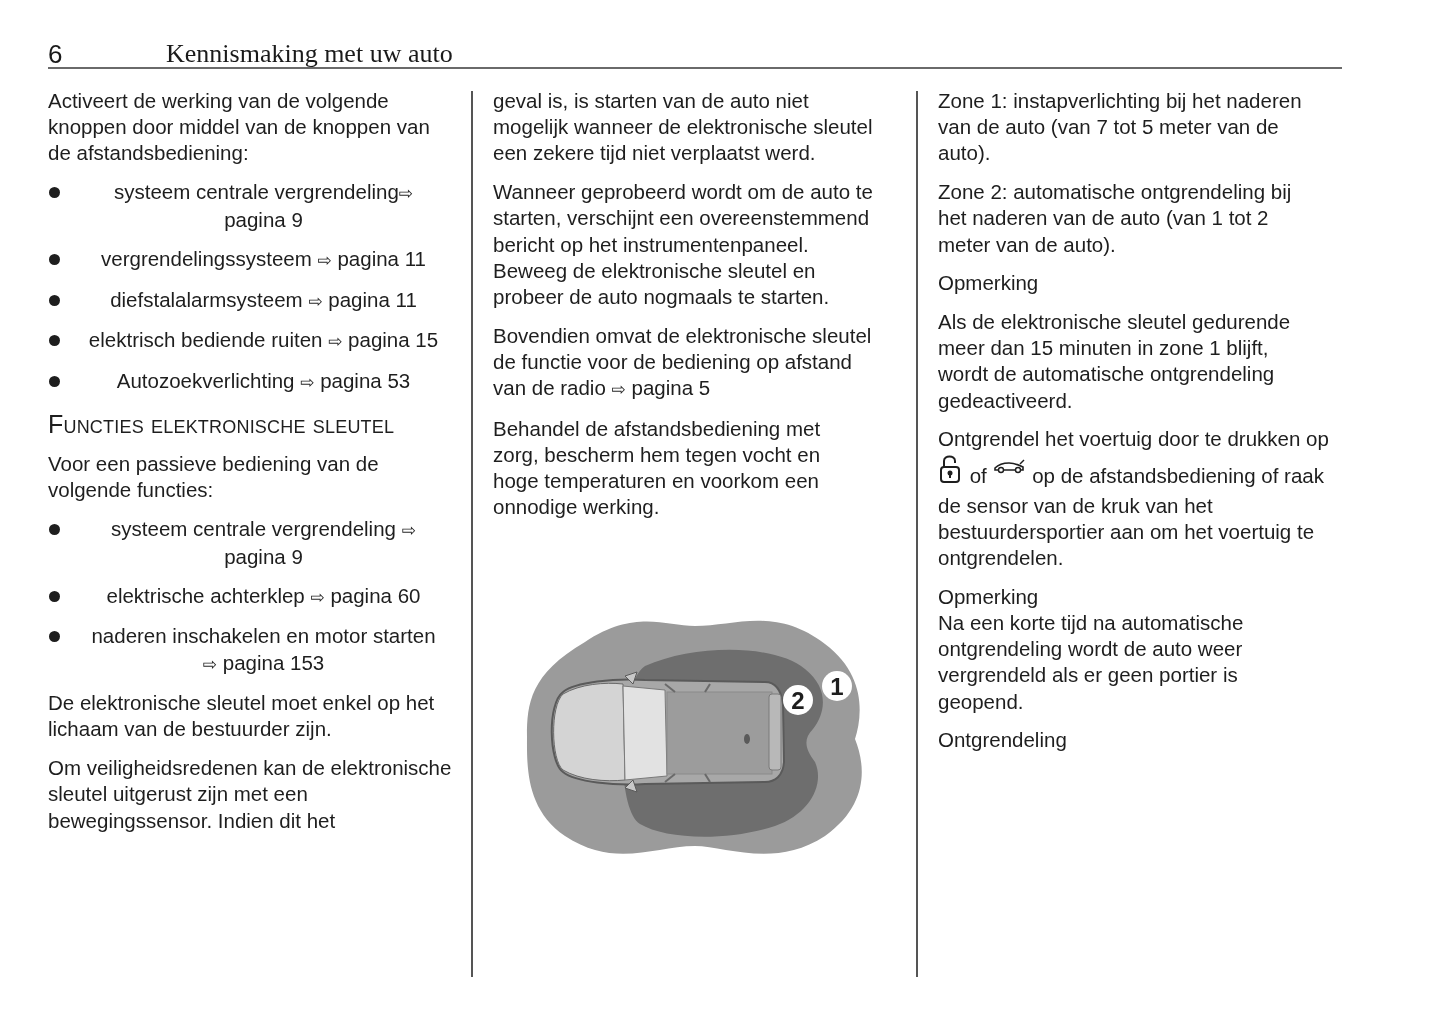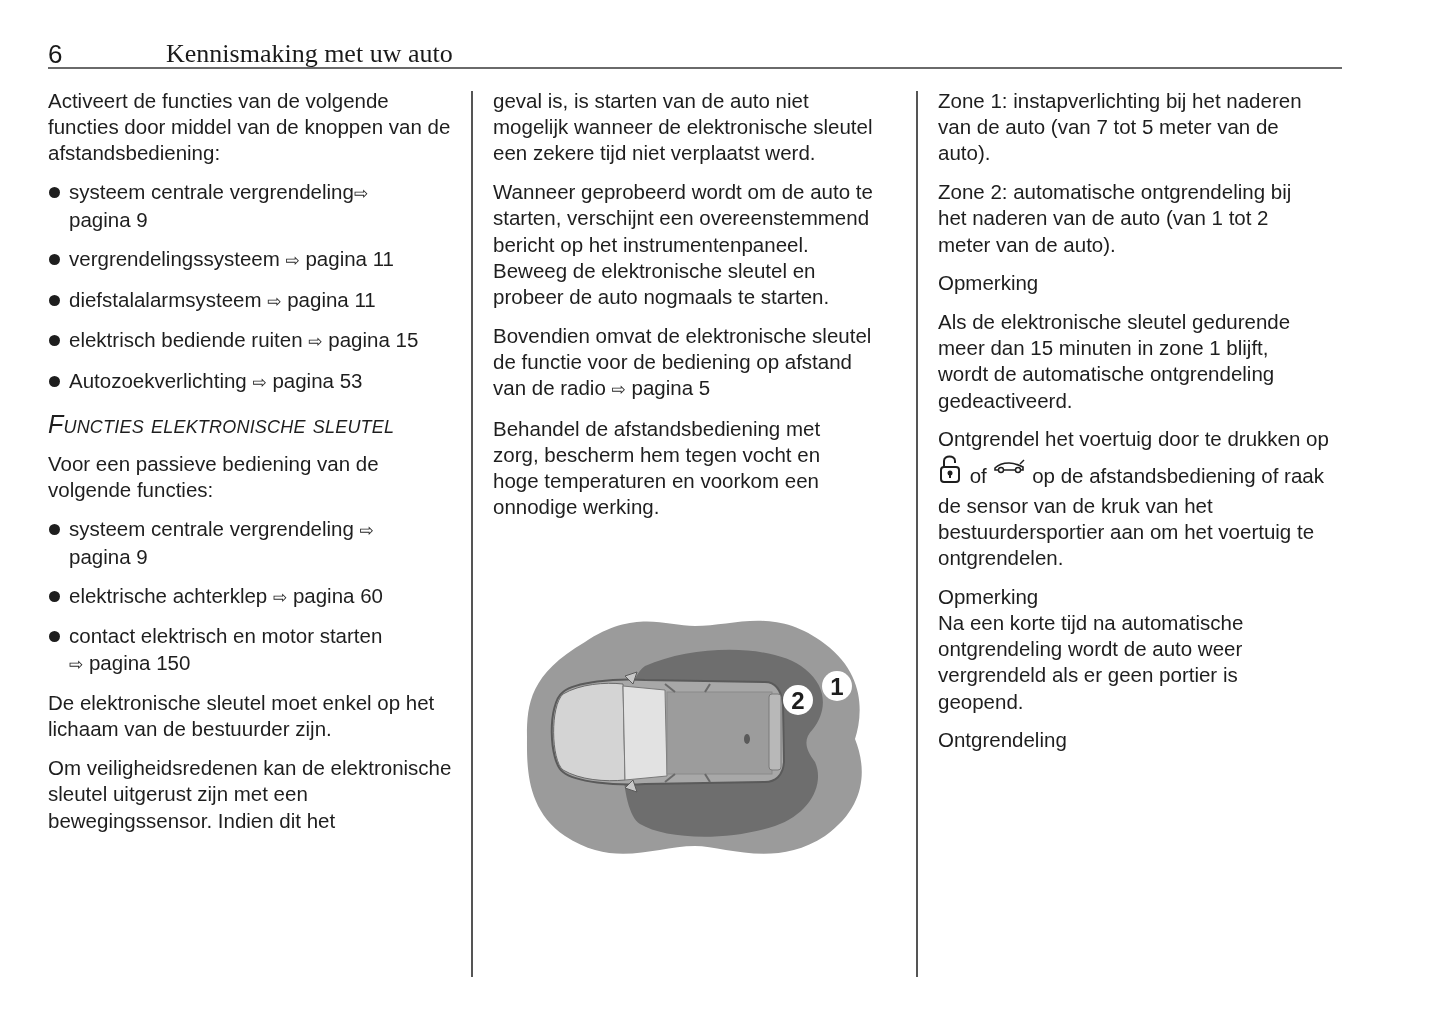--- a/index.html
+++ b/index.html
@@ -15,26 +15,26 @@
   .col { position: absolute; top: 88px; font-size: 20.5px; line-height: 26.2px; }
   .col1 { left: 48px; width: 410px; }
   .col2 { left: 493px; width: 410px; }
   .col3 { left: 938px; width: 410px; }
 
   .vdivider { position: absolute; top: 91px; width: 2px; height: 886px; background: #555; }
   .vd1 { left: 471px; }
   .vd2 { left: 916px; }
 
   p { margin: 0 0 12.5px 0; }
-  ul.bullets { list-style: none; margin: 0 0 12px 0; padding: 0; }
+  ul.bullets { list-style: none; margin: 0 0 12px 0; padding: 0; text-align: center; }
   ul.bullets li { position: relative; padding-left: 21px; margin-bottom: 12.5px; }
   ul.bullets li .dot { position: absolute; left: 1px; top: 8px; width: 11px; height: 11px; border-radius: 50%; background: #1e1e1e; }
   .arrow { font-size: 17px; }
 
-  .smallcaps-heading { font-size: 25px; line-height: 30px; margin: 2px 0 12px 0; font-variant: small-caps; letter-spacing: 0.2px; color: #1e1e1e; font-style: italic; }
+  .smallcaps-heading { font-size: 25px; line-height: 30px; margin: 2px 0 12px 0; font-variant: small-caps; letter-spacing: 0.2px; color: #1e1e1e; }
   .subhead { margin: 0 0 12.5px 0; }
   .subhead.tight { margin-bottom: 0; }
   .zone-label { font-weight: normal; }
 
   .figure { position: absolute; left: 525px; top: 614px; width: 340px; height: 245px; }
 
   .icon-inline { display: inline-block; vertical-align: -3px; }
 </style>
 </head>
 <body>
@@ -42,34 +42,34 @@
 <div class="header">
   <span class="page-num">6</span>
   <span class="page-title">Kennismaking met uw auto</span>
 </div>
 <div class="header-rule"></div>
 
 <div class="vdivider vd1"></div>
 <div class="vdivider vd2"></div>
 
 <div class="col col1">
-  <p>Activeert de functies van de volgende functies door middel van de knoppen van de afstandsbediening:</p>
+  <p>Activeert de werking van de volgende knoppen door middel van de knoppen van de afstandsbediening:</p>
   <ul class="bullets">
     <li><span class="dot"></span><span>systeem centrale vergrendeling</span><span class="arrow">⇨</span><br><span>pagina 9</span></li>
     <li><span class="dot"></span><span>vergrendelingssysteem </span><span class="arrow">⇨</span><span> pagina 11</span></li>
     <li><span class="dot"></span><span>diefstalalarmsysteem </span><span class="arrow">⇨</span><span> pagina 11</span></li>
     <li><span class="dot"></span><span>elektrisch bediende ruiten </span><span class="arrow">⇨</span><span> pagina 15</span></li>
     <li><span class="dot"></span><span>Autozoekverlichting </span><span class="arrow">⇨</span><span> pagina 53</span></li>
   </ul>
   <div class="smallcaps-heading">Functies elektronische sleutel</div>
   <p>Voor een passieve bediening van de volgende functies:</p>
   <ul class="bullets">
     <li><span class="dot"></span><span>systeem centrale vergrendeling </span><span class="arrow">⇨</span><br><span> pagina 9</span></li>
     <li><span class="dot"></span><span>elektrische achterklep </span><span class="arrow">⇨</span><span> pagina 60</span></li>
-    <li><span class="dot"></span><span>contact elektrisch en motor starten </span><br><span class="arrow">⇨</span><span> pagina 150</span></li>
+    <li><span class="dot"></span><span>naderen inschakelen en motor starten </span><br><span class="arrow">⇨</span><span> pagina 153</span></li>
   </ul>
   <p>De elektronische sleutel moet enkel op het lichaam van de bestuurder zijn.</p>
   <p>Om veiligheidsredenen kan de elektronische sleutel uitgerust zijn met een bewegingssensor. Indien dit het</p>
 </div>
 
 <div class="col col2">
   <p style="width:385px">geval is, is starten van de auto niet mogelijk wanneer de elektronische sleutel een zekere tijd niet verplaatst werd.</p>
   <p style="width:395px">Wanneer geprobeerd wordt om de auto te starten, verschijnt een overeenstemmend bericht op het instrumentenpaneel. Beweeg de elektronische sleutel en probeer de auto nogmaals te starten.</p>
   <p style="width:385px"><span>Bovendien omvat de elektronische sleutel de functie voor de bediening op afstand van de radio </span><span class="arrow">⇨</span><span> pagina 5</span></p>
   <p style="width:365px">Behandel de afstandsbediening met zorg, bescherm hem tegen vocht en hoge temperaturen en voorkom een onnodige werking.</p>

